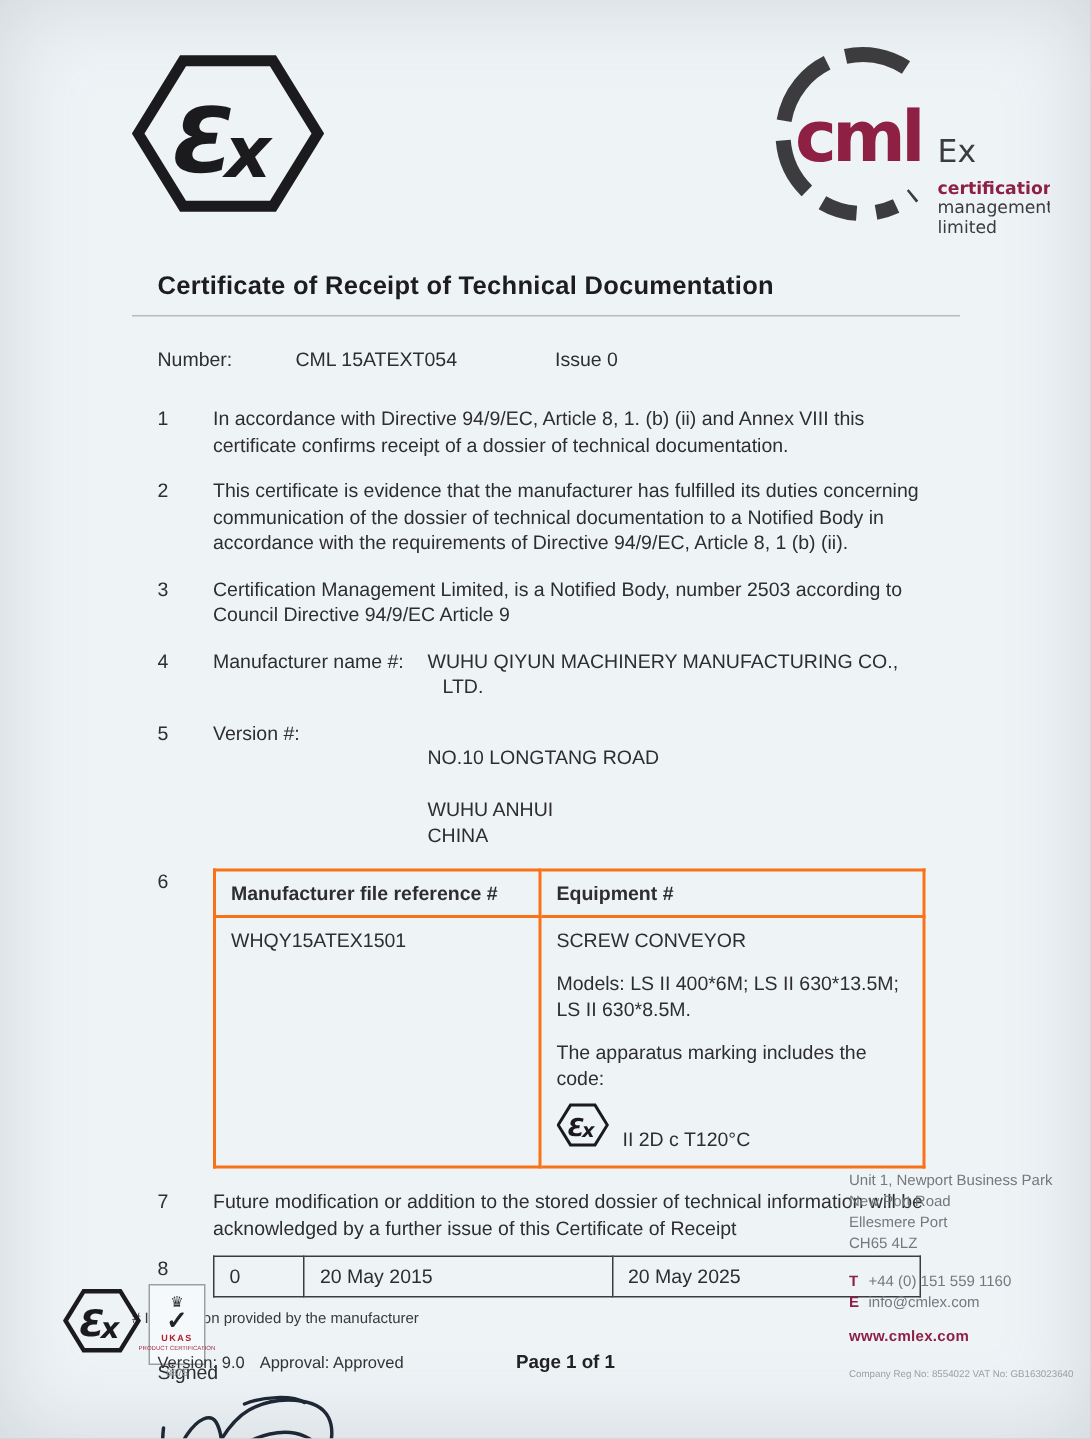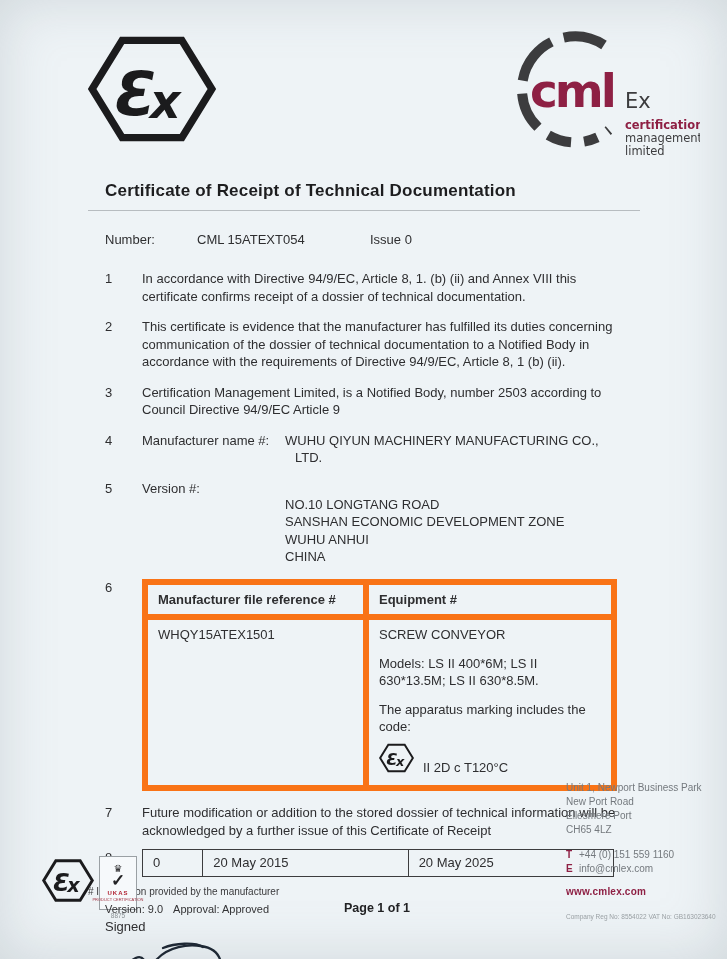--- a/index.html
+++ b/index.html
@@ -30,21 +30,21 @@
   .clause .cbody { flex:1; min-width:0; }
   .kv { display:flex; }
   .kv .klabel { width:143px; flex:none; }
   .kv .kval { flex:1; }
   .addr-lines { margin-top:16px; }
   .ltd-line { margin-left:10px; }
 
   
   table { border-collapse:collapse; }
   .t6 { width:475px; font-size:12.5px; color:#2e2e30; }
-  .t6 th, .t6 td { border:6px solid #f97316; text-align:left; vertical-align:top; padding:6px 10px; }
+  .t6 th, .t6 td { border:2px solid #f97316; text-align:left; vertical-align:top; padding:6px 10px; }
   .t6 th { font-size:13px; }
   .t6 .c1 { width:195px; }
   .t6 td { font-size:13px; }
   .mspace { margin-top:11px; }
   .marking-row { margin-top:7px; display:flex; align-items:flex-end; gap:9px; padding-bottom:2px; }
   .marking-code { font-size:13px; padding-bottom:1px; }
 
   
   .t8 { width:472px; font-size:13px; }
   .t8 th, .t8 td { border:1px solid #3c3c3e; text-align:left; font-weight:normal; padding:4px 10px; height:17px; }
@@ -140,21 +140,21 @@
           </span>
         </span>
       </div>
 
       <div class="clause">
         <span class="num">5</span>
         <span class="cbody kv">
           <span class="klabel">Version #:</span>
           <span class="kval addr-lines">
             <span>NO.10 LONGTANG ROAD</span><br>
-            <span>SANSHAN ECONOMIC DEVELOPMENT ZONE</span><br>
+            <br>
             <span>WUHU ANHUI</span><br>
             <span>CHINA</span>
           </span>
         </span>
       </div>
 
       <div class="clause">
         <span class="num">6</span>
         <span class="cbody">
           <table class="t6">

